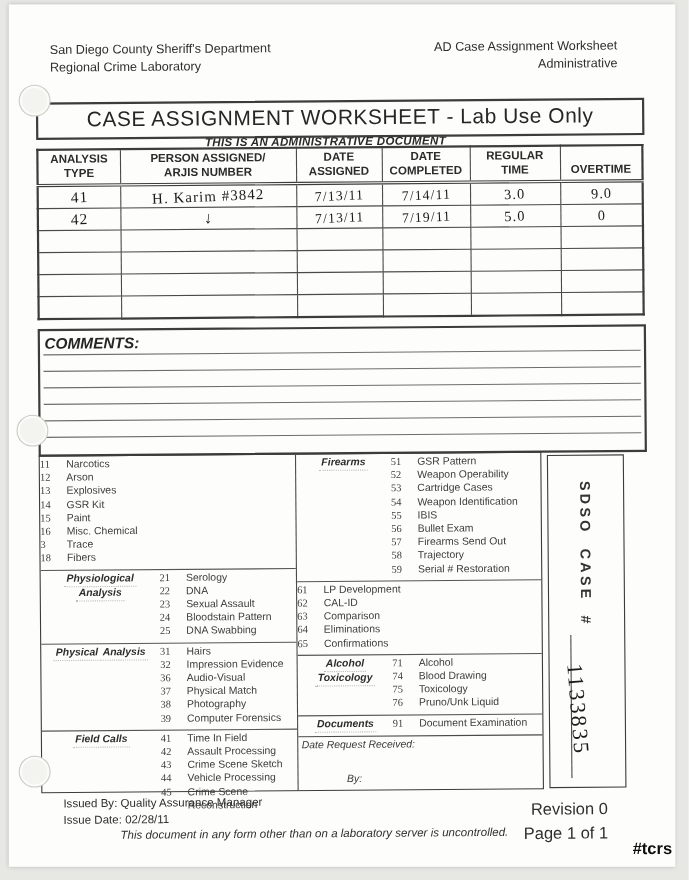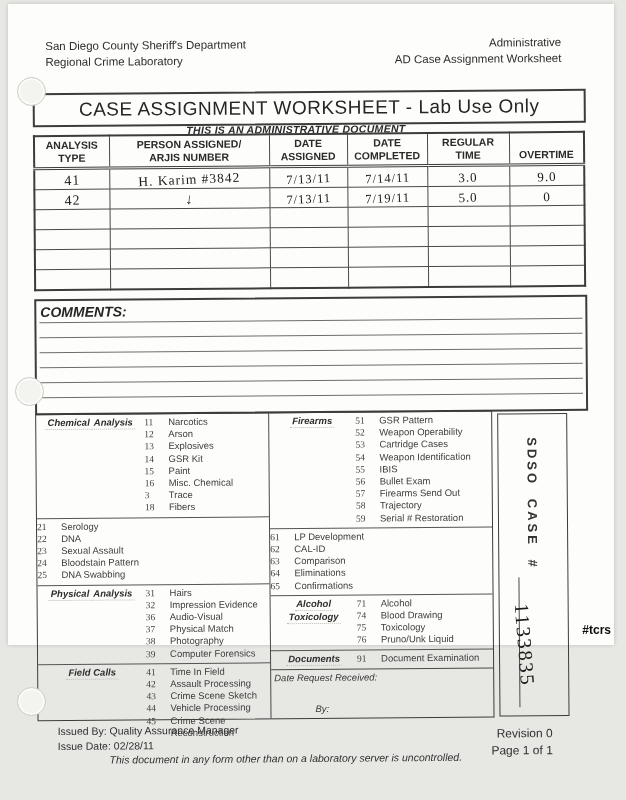--- a/index.html
+++ b/index.html
@@ -2,21 +2,21 @@
 <html><head>
 <meta charset="utf-8">
 <style>
   html,body { margin:0; padding:0; }
   body {
     width:626px; height:800px; position:relative; overflow:hidden;
     background:#e7e7e4;
     font-family:"Liberation Sans", sans-serif;
   }
   .page {
-    position:absolute; left:8px; top:4px; width:606px; height:641px;
+    position:absolute; left:8px; top:4px; width:606px; height:784px;
     background:#fdfdfb; box-shadow:0 0 4px rgba(0,0,0,.18);
   }
   .content { position:absolute; left:0; top:0; width:606px; height:784px; transform:rotate(-0.45deg); }
 
   .punch {
     position:absolute; width:27px; height:27px; border-radius:50%;
     background:#f3f3f0; border:1px solid #ccccc6; box-shadow:inset 0 0 0 2px #fbfbf8;
   }
 
   .hdr-left { position:absolute; left:40px; top:33px; font-size:11.5px; color:#2e2e2e; line-height:1.35; }
@@ -76,39 +76,39 @@
   .case-rot {
     position:absolute; left:66px; top:1px; width:298px; height:64px;
     transform:rotate(90deg); transform-origin:0 0;
     display:flex; align-items:center; padding-left:22px; box-sizing:border-box;
   }
   .case-label { font-size:13px; font-weight:bold; color:#333; letter-spacing:3px; word-spacing:6px; white-space:nowrap; }
   .case-line { flex:1; border-bottom:1.5px solid #4a4a4a; position:relative; height:28px; margin-left:8px; margin-right:6px; }
   .case-number { position:absolute; left:26px; bottom:-7px; font-size:20px; letter-spacing:2px; transform:rotate(-4deg); }
 
   .foot-left { position:absolute; left:47px; top:718px; font-size:10.5px; color:#2f2f2f; line-height:1.45; }
-  .foot-right { position:absolute; right:64px; top:723px; text-align:right; font-size:12px; color:#2f2f2f; line-height:1.45; }
+  .foot-right { position:absolute; right:64px; top:723px; text-align:right; font-size:15px; color:#2f2f2f; line-height:1.45; }
   .foot-center { position:absolute; left:40px; top:748px; width:470px; text-align:center; font-style:italic; font-size:10.5px; color:#2f2f2f; }
 
-  .hashtag { position:absolute; right:3px; bottom:8px; font-size:12px; font-weight:bold; color:#0d0d0d; }
+  .hashtag { position:absolute; right:3px; bottom:8px; font-size:15px; font-weight:bold; color:#0d0d0d; }
 </style>
 </head>
 <body>
 
 <div class="page">
 
   <div class="content">
 
     <div class="hdr-left">
       <div>San Diego County Sheriff's Department</div>
       <div>Regional Crime Laboratory</div>
     </div>
     <div class="hdr-right">
+      <div>AD Case Assignment Worksheet</div>
       <div>Administrative</div>
-      <div>AD Case Assignment Worksheet</div>
     </div>
 
     <div class="title-box">
       <span class="t">CASE ASSIGNMENT WORKSHEET - Lab Use Only</span>
     </div>
     <div class="subtitle">THIS IS AN ADMINISTRATIVE DOCUMENT</div>
 
     <table class="assign">
       <colgroup>
         <col style="width:75px">
@@ -186,21 +186,20 @@
       <div class="cline" style="top:36px"></div>
       <div class="cline" style="top:51px"></div>
       <div class="cline" style="top:66px"></div>
       <div class="cline" style="top:81px"></div>
       <div class="cline" style="top:96px"></div>
     </div>
 
     <div class="codes-box">
       <div class="codes-col codes-left">
           <div class="sec">
-            <div class="sec-label"><div>Chemical</div><div>Analysis</div></div>
             <div class="sec-items">
               <div class="crow">
                 <span class="cnum">11</span>
                 <span class="cname">Narcotics</span>
               </div>
               <div class="crow">
                 <span class="cnum">12</span>
                 <span class="cname">Arson</span>
               </div>
               <div class="crow">
@@ -223,20 +222,21 @@
                 <span class="cnum">3</span>
                 <span class="cname">Trace</span>
               </div>
               <div class="crow">
                 <span class="cnum">18</span>
                 <span class="cname">Fibers</span>
               </div>
             </div>
           </div>
           <div class="sec">
+            <div class="sec-label"><div>Physiological</div><div>Analysis</div></div>
             <div class="sec-items">
               <div class="crow">
                 <span class="cnum">21</span>
                 <span class="cname">Serology</span>
               </div>
               <div class="crow">
                 <span class="cnum">22</span>
                 <span class="cname">DNA</span>
               </div>
               <div class="crow">

